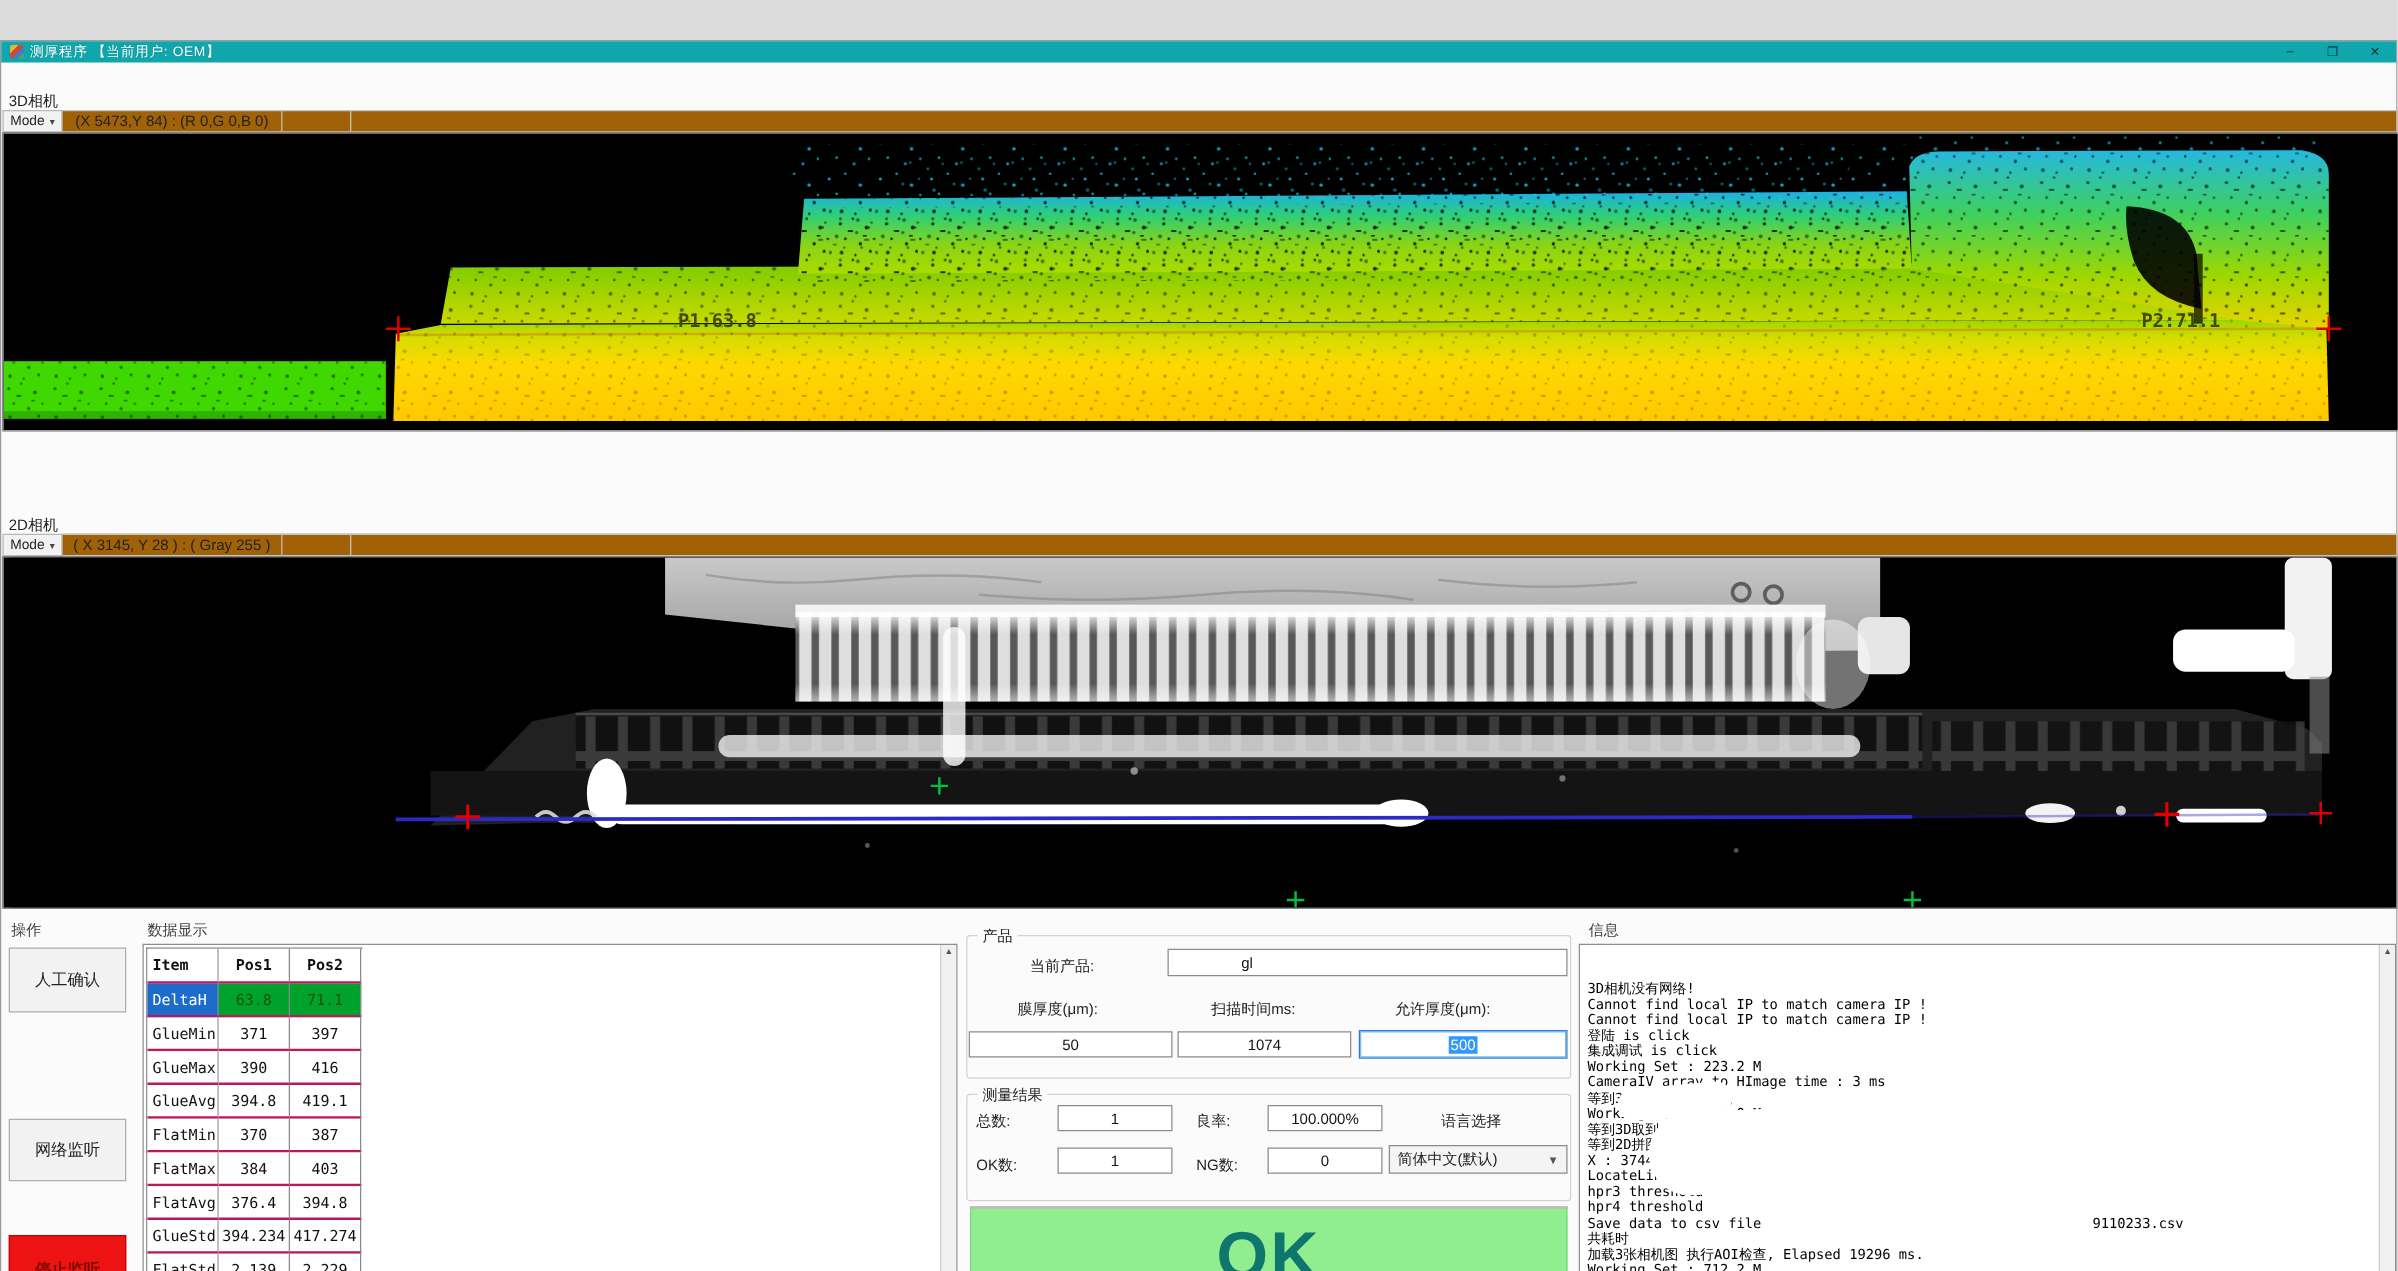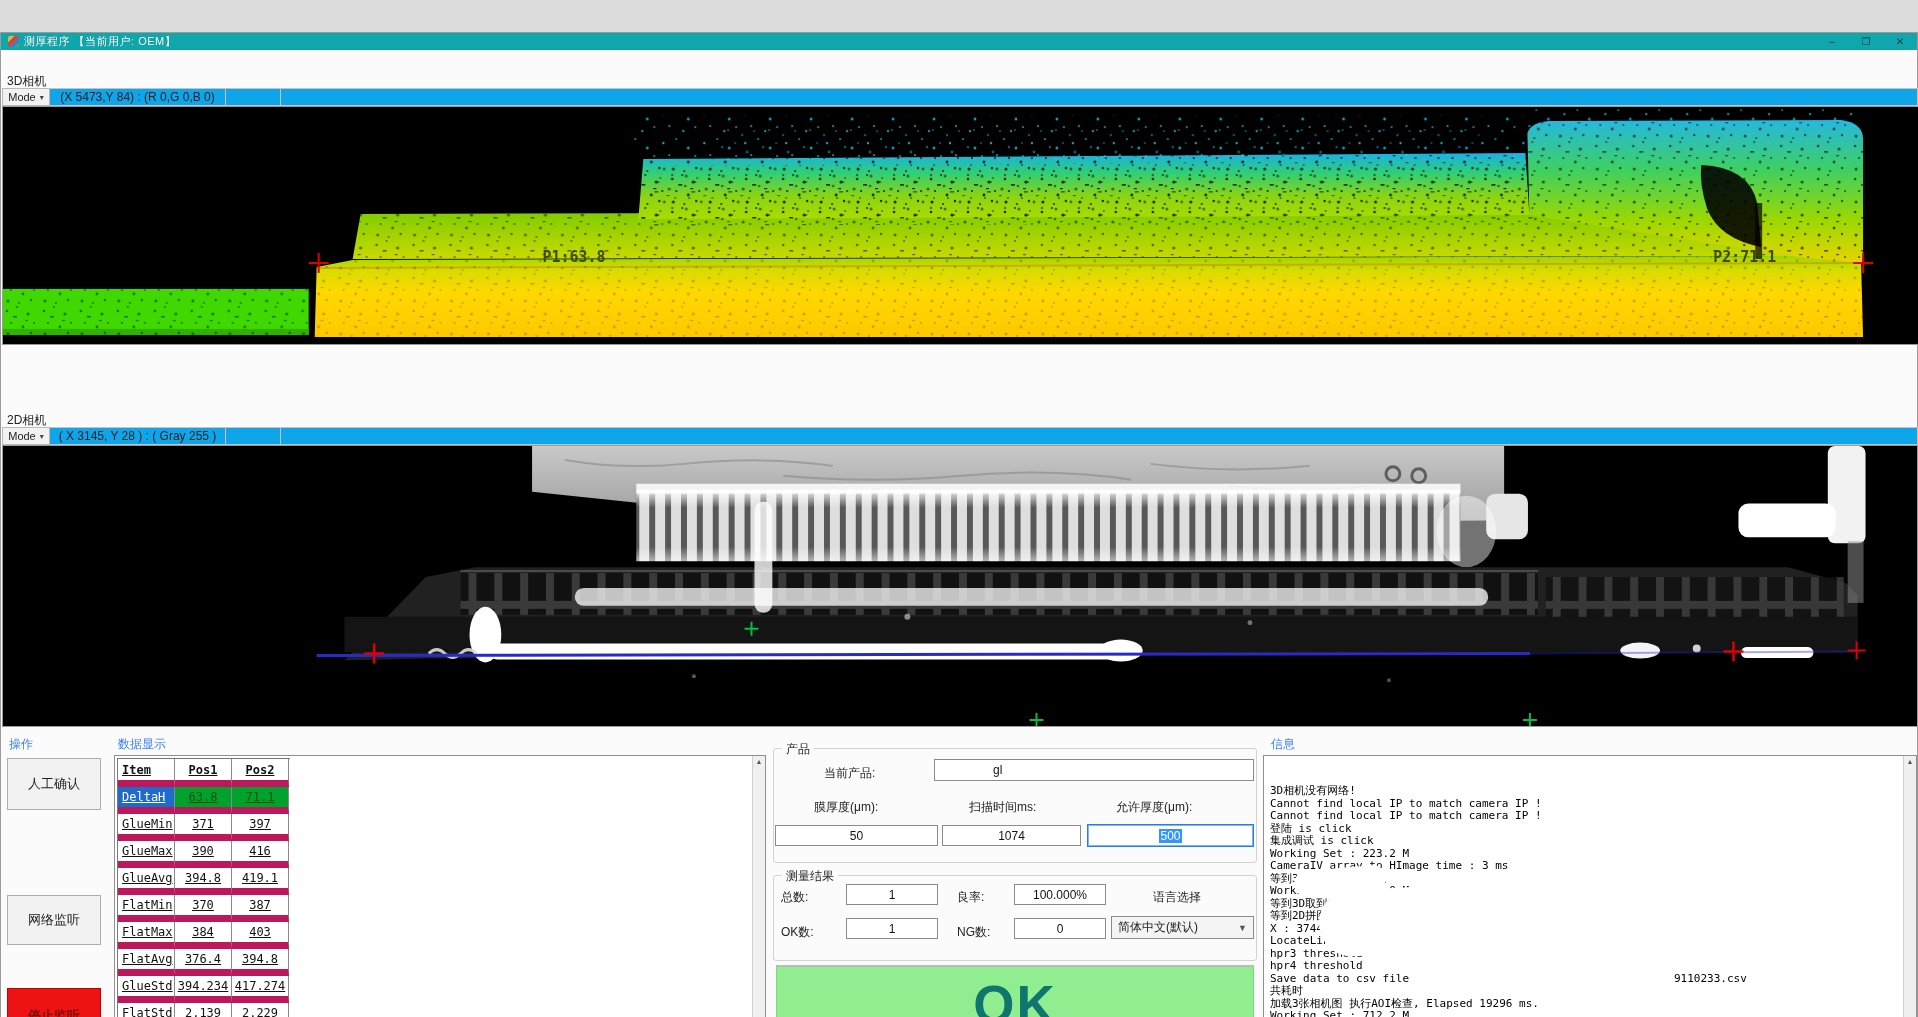--- a/index.html
+++ b/index.html
@@ -15,37 +15,37 @@
   .win-btn{width:34px;height:17px;display:flex;align-items:center;justify-content:center;font-size:10px;color:#05383b;cursor:default;}
 
   
   .menubar{position:absolute;left:0;top:17px;width:100%;height:21px;background:#e9f6f7;border-bottom:1px solid #dfeff0;display:flex;align-items:center;padding-left:2px;box-sizing:border-box;}
   .menu-item{padding:2px 11px;color:#222;}
 
   .cam-label{position:absolute;left:6px;height:15px;color:#222;}
   .modebar{position:absolute;left:1px;width:1916px;height:18px;display:flex;box-sizing:border-box;}
   .mode-btn{width:48px;height:18px;background:#f2f2f2;border:1px solid #b9b9b9;box-sizing:border-box;display:flex;align-items:center;justify-content:center;gap:4px;font-size:11px;color:#222;}
   .mode-arrow{font-size:8px;color:#444;}
-  .seg{height:18px;background:#0ea5e9;border:1px solid #c3c3c3;border-left:none;box-sizing:border-box;display:flex;align-items:center;justify-content:center;font-size:12px;color:#222;}
+  .seg{height:18px;background:#a16207;border:1px solid #c3c3c3;border-left:none;box-sizing:border-box;display:flex;align-items:center;justify-content:center;font-size:12px;color:#222;}
   .seg1{width:176px;}
   .seg2{width:55px;}
   .seg3{flex:1;}
 
   .camcanvas{position:absolute;left:1px;width:1916px;background:#000;border:1px solid #9a9a9a;box-sizing:border-box;}
   .camcanvas svg{display:block;}
 
   
-  .panel-label{position:absolute;color:#3b82f6;}
+  .panel-label{position:absolute;color:#404040;}
   .op-btn{position:absolute;left:6px;width:94px;background:#f2f2f2;border:1px solid #aeaeae;box-sizing:border-box;display:flex;align-items:center;justify-content:center;font-size:13px;color:#222;}
   .op-btn.danger{background:#ee1313;border-color:#c40000;color:#7e0b00;font-weight:bold;}
 
   .data-panel{position:absolute;left:113px;top:722px;width:652px;height:290px;background:#fff;border:1px solid #8f8f8f;box-sizing:border-box;overflow:hidden;}
   .dtable{position:absolute;left:2px;top:2px;width:172px;font-family:"DejaVu Sans Mono",monospace;font-size:12px;border-top:1px solid #777;border-left:1px solid #777;}
   .trow{display:flex;}
-  .tcell{width:57px;height:27px;box-sizing:border-box;border-right:1px solid #8a8a8a;border-bottom:7px solid #be185d;display:flex;align-items:center;justify-content:center;background:#fff;text-decoration:underline;}
+  .tcell{width:57px;height:27px;box-sizing:border-box;border-right:1px solid #8a8a8a;border-bottom:2px solid #be185d;display:flex;align-items:center;justify-content:center;background:#fff;}
   .thead .tcell{height:28px;font-weight:bold;background:#fff;}
   .thead .tcell:first-child,.tcell.c-item{justify-content:flex-start;padding-left:4px;}
   .trow.delta .c-item{background:#1d6ccc;color:#fff;}
   .trow.delta .c-pos{background:#00a22e;color:#17520a;}
   .gray-strip{position:absolute;left:173px;top:268px;width:464px;height:22px;background:#b3b3b3;}
   .vscroll{position:absolute;top:0;right:0;width:13px;height:100%;background:#f0f0f0;border-left:1px solid #d0d0d0;box-sizing:border-box;}
   .vscroll .sarrow{position:absolute;left:0;width:100%;text-align:center;font-size:7px;color:#555;}
 
   .groupbox{position:absolute;border:1px solid #d2d2d2;border-radius:3px;box-sizing:border-box;background:#fbfbfb;}
   .groupbox-label{position:absolute;top:-8px;left:8px;background:#fbfbfb;padding:0 4px;color:#222;}

